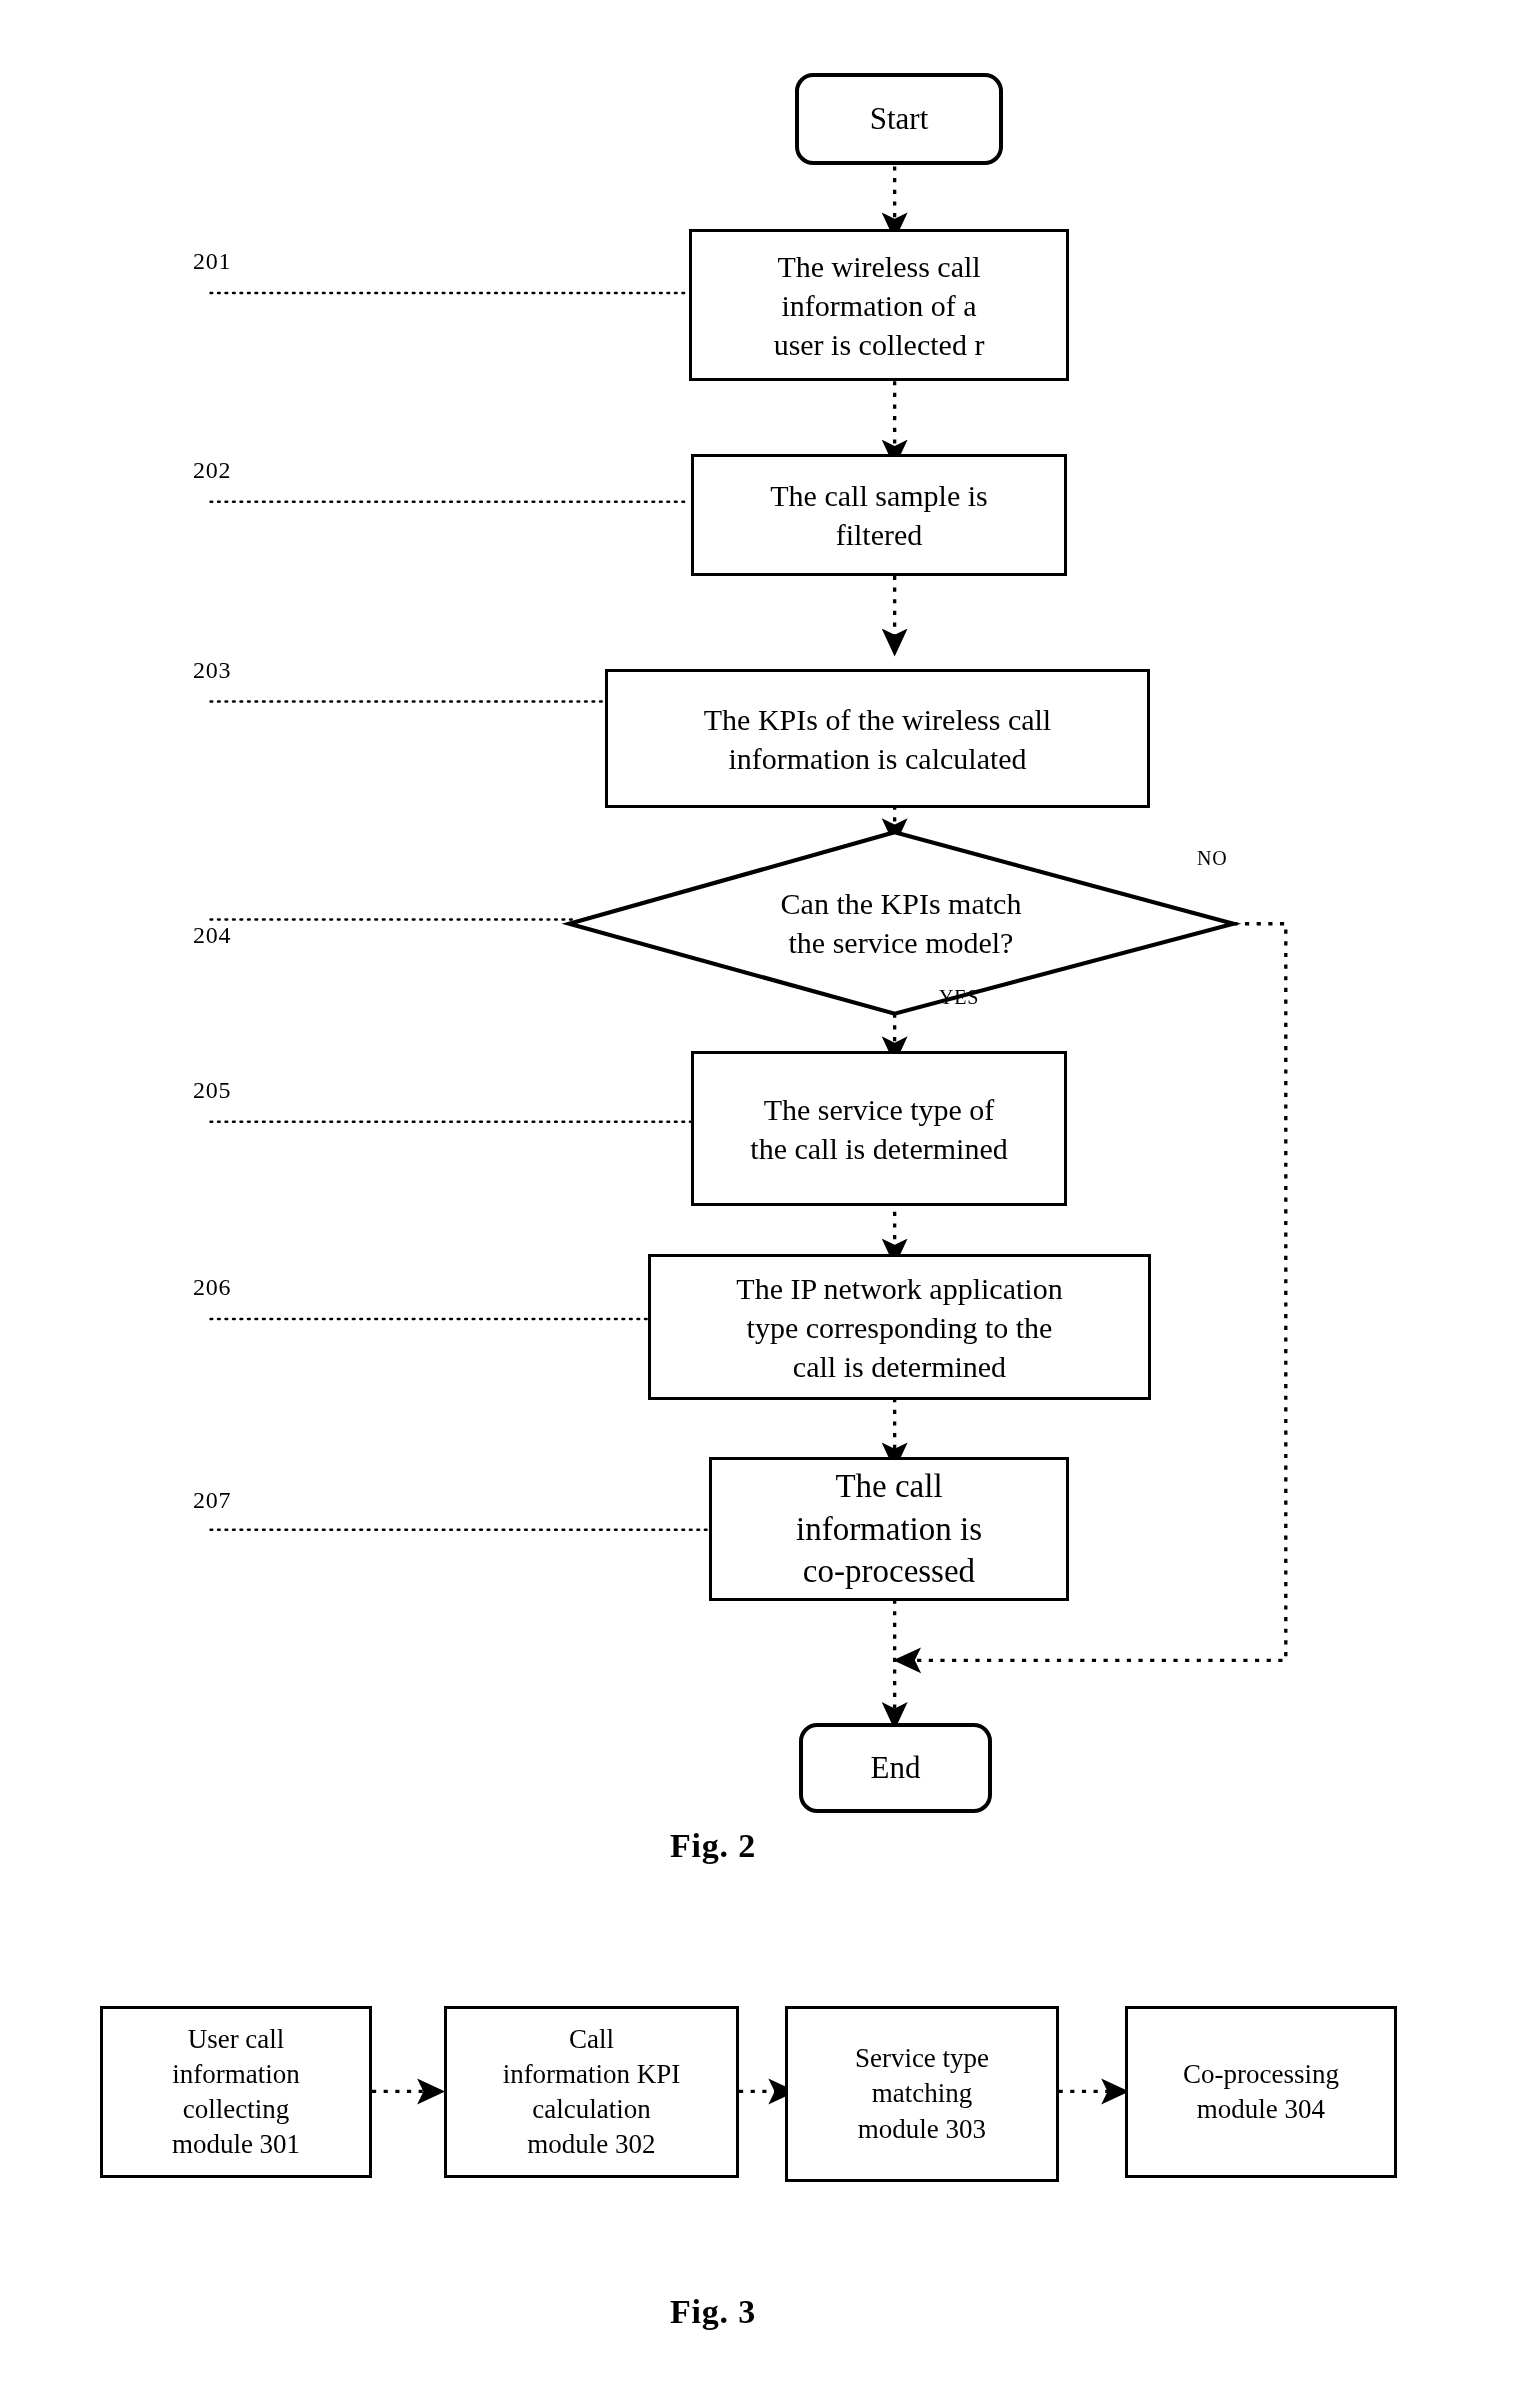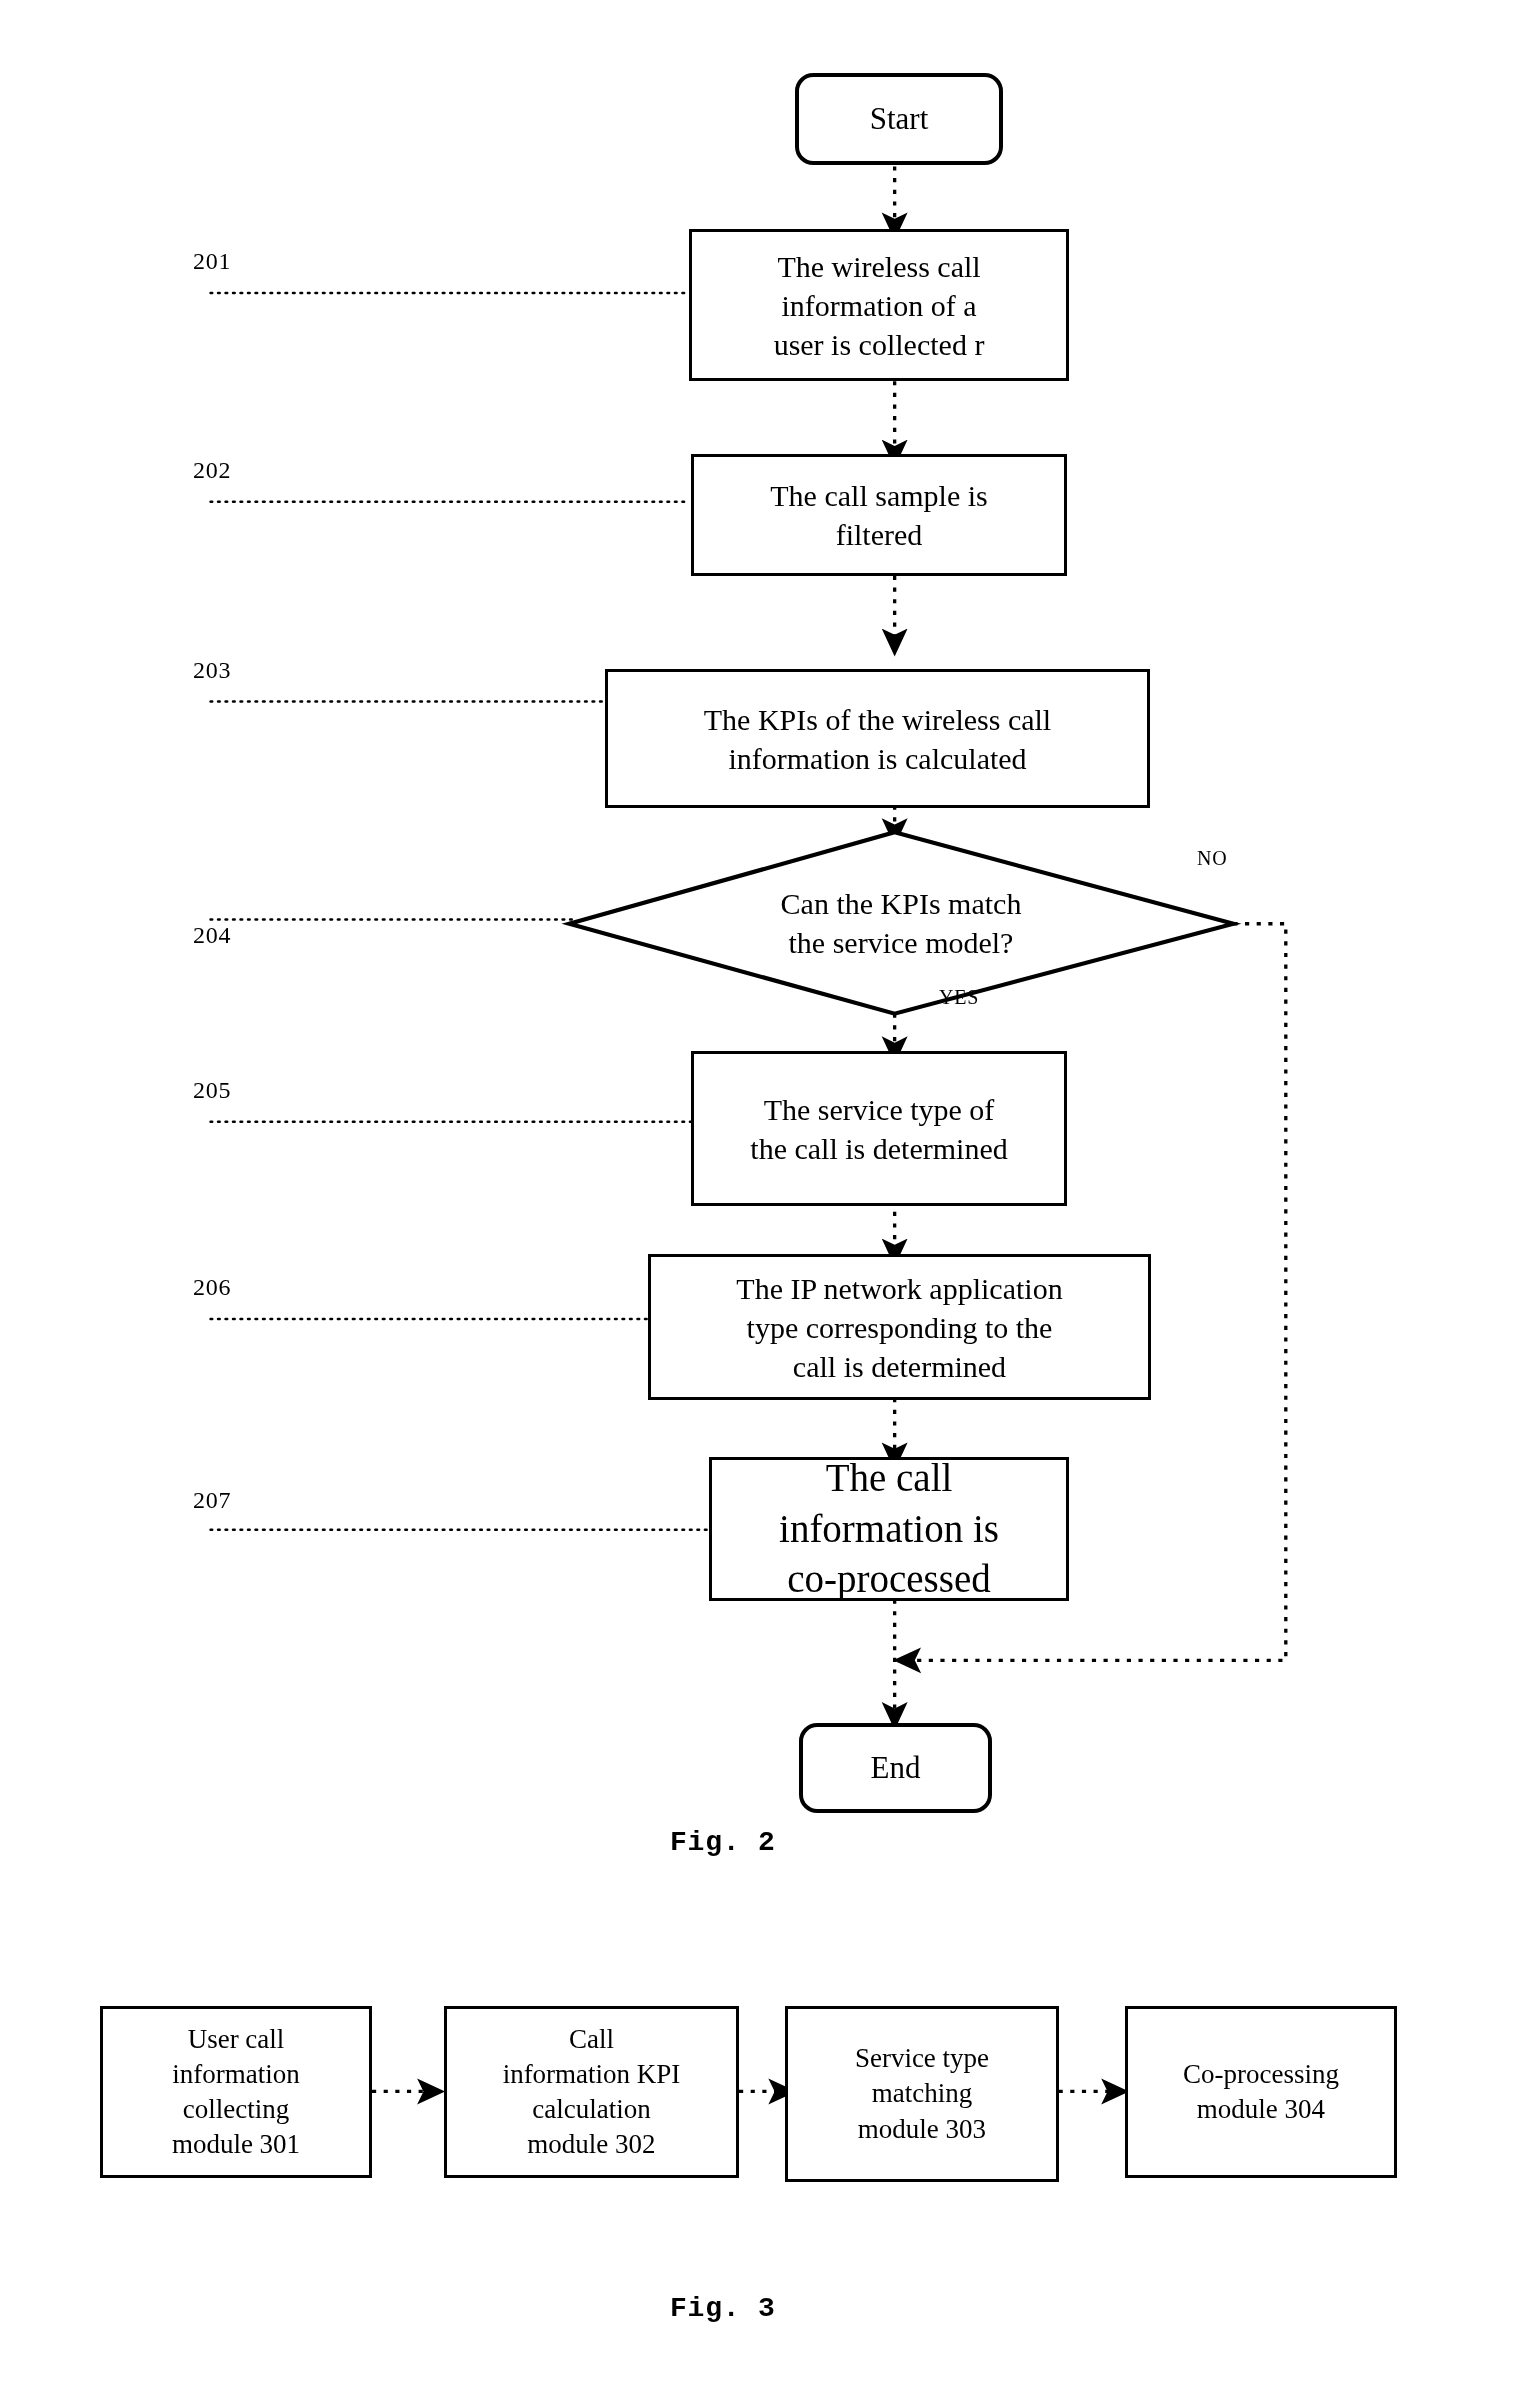--- a/index.html
+++ b/index.html
@@ -79,24 +79,23 @@
   }
   .branch-lbl {
     position: absolute;
     font-size: 20px;
     letter-spacing: 0.8px;
     white-space: nowrap;
   }
   .fig-cap {
     position: absolute;
     font-weight: bold;
-    font-size: 28px;
+    font-size: 34px;
     letter-spacing: 0.8px;
     white-space: nowrap;
-    font-family: Liberation Mono, monospace;
   }
 </style>
 </head>
 <body>
 
 <div id="page">
 
   <svg id="svg-layer" viewBox="0 0 1818 2885">
     <defs>
       <marker id="ahead" markerWidth="9" markerHeight="9" refX="4.2" refY="4.5" orient="auto" markerUnits="strokeWidth">
@@ -184,21 +183,21 @@
   </div>
   <div class="step-num" style="left:193px; top:1077px;">205</div>
 
   <div class="node proc" style="left:648px; top:1254px; width:503px; height:146px; font-size:30px;">
     <span class="label">The IP network application
 type corresponding to the
 call is determined</span>
   </div>
   <div class="step-num" style="left:193px; top:1274px;">206</div>
 
-  <div class="node proc" style="left:709px; top:1457px; width:360px; height:144px; font-size:39px;">
+  <div class="node proc" style="left:709px; top:1457px; width:360px; height:144px; font-size:33px;">
     <span class="label">The call
 information is
 co-processed</span>
   </div>
   <div class="step-num" style="left:193px; top:1487px;">207</div>
 
   <div class="node term" style="left:799px; top:1723px; width:193px; height:90px; font-size:31px;">
     <span class="label">End</span>
   </div>
 

